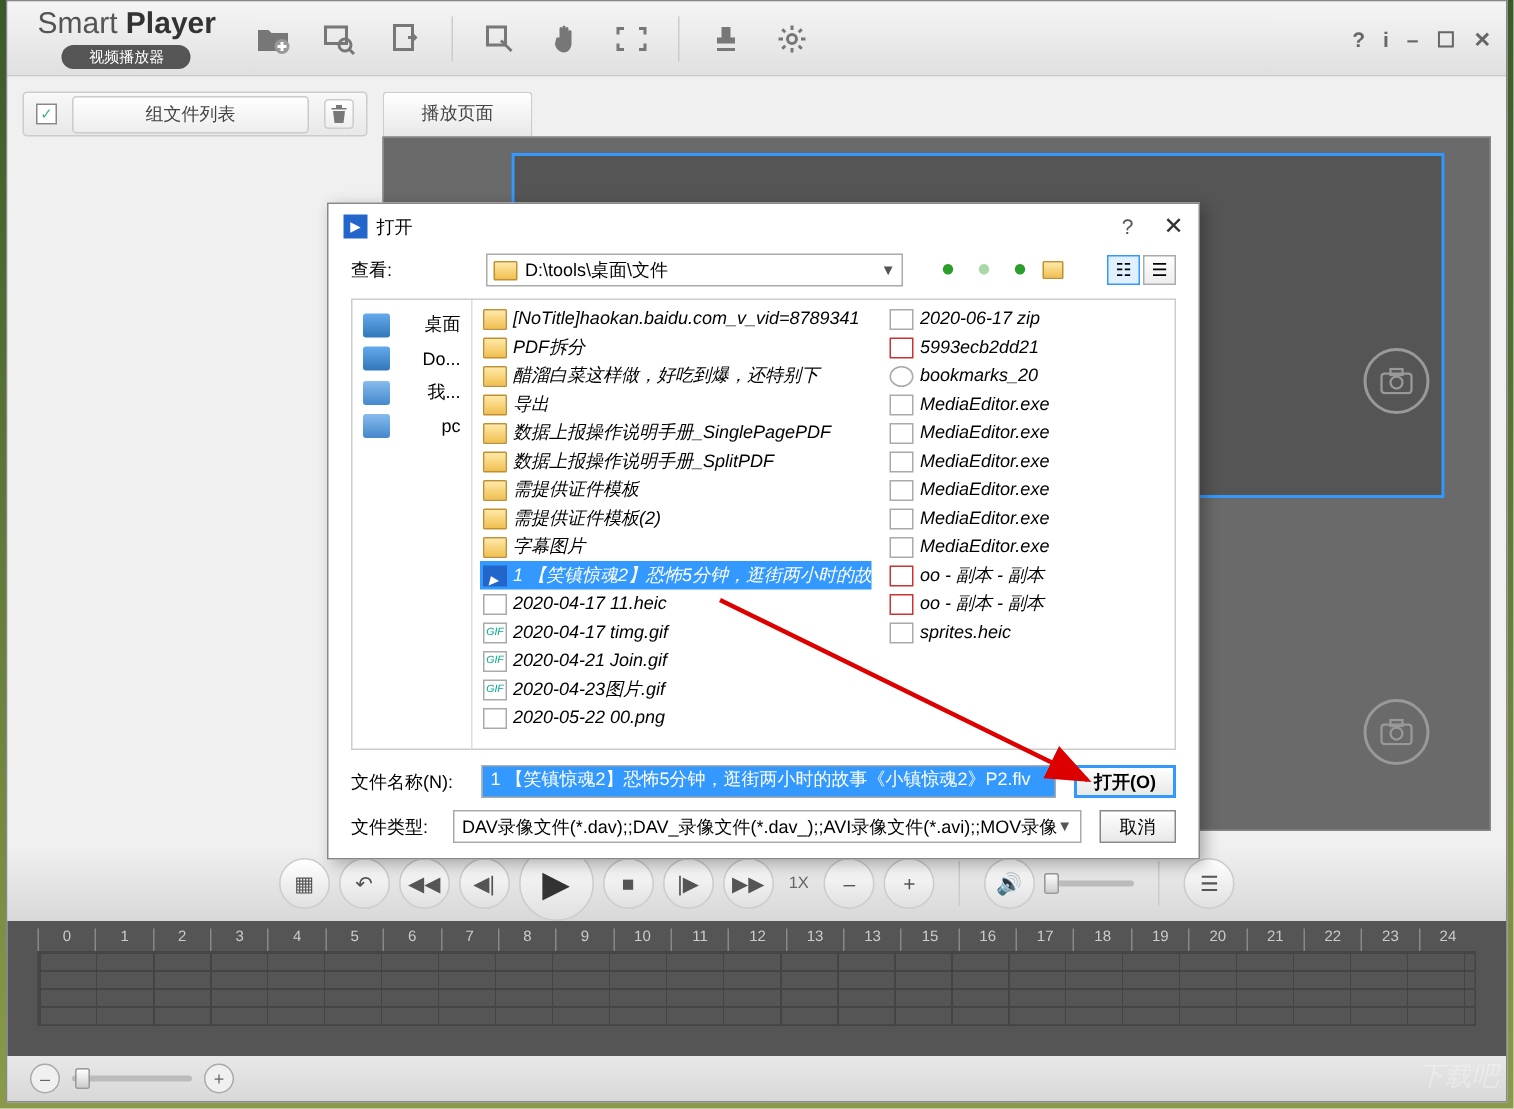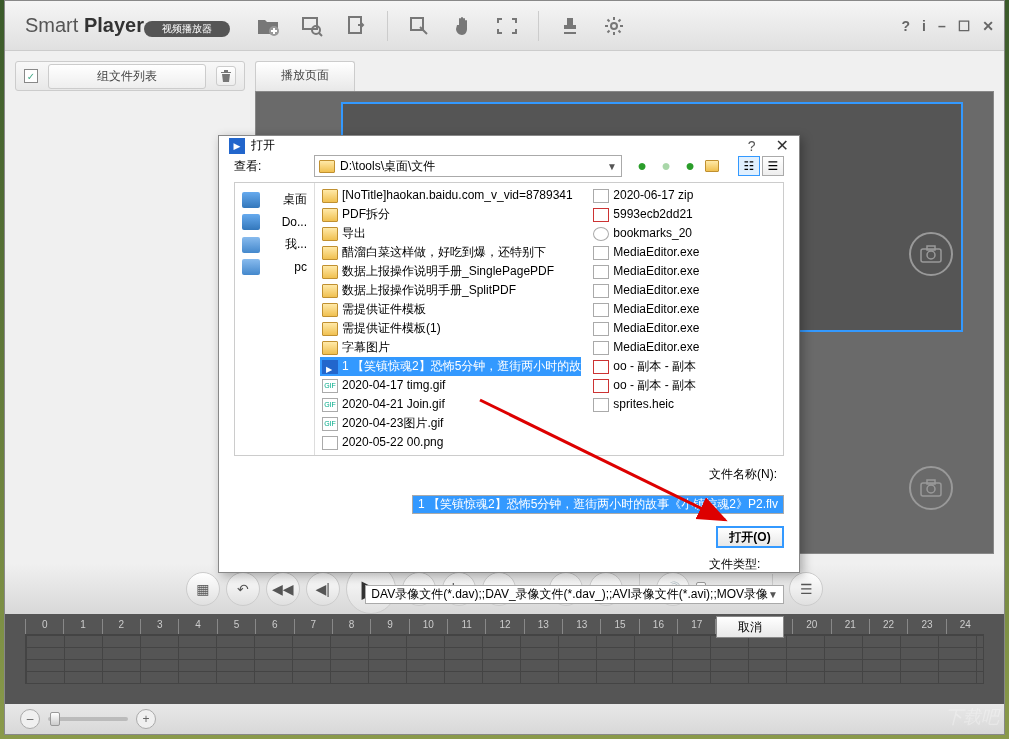--- a/index.html
+++ b/index.html
@@ -1,21 +1,21 @@
 <!DOCTYPE html>
 <html><head>
 <meta charset="utf-8">
 <style>
 * { margin: 0; padding: 0; box-sizing: border-box; font-family: "Microsoft YaHei", Arial, sans-serif; }
 body { width: 1009px; height: 739px; background: linear-gradient(#3a5a2a, #8a9a4a); overflow: hidden; position: relative; }
 
 .app-window { position: absolute; top: 0; left: 4px; width: 1001px; height: 735px; background: #e8e8e8; border: 1px solid #888; display: flex; flex-direction: column; }
 
 .titlebar { height: 50px; background: linear-gradient(#f5f5f5, #e0e0e0); display: flex; align-items: center; padding: 0 10px; border-bottom: 1px solid #ccc; }
-.logo-area { display: flex; flex-direction: row; align-items: flex-end; margin-right: 20px; margin-left: 10px; }
+.logo-area { display: flex; flex-direction: column; align-items: center; margin-right: 20px; margin-left: 10px; }
 .app-title { font-size: 20px; color: #555; font-weight: normal; }
 .app-title strong { font-weight: bold; color: #333; }
 .app-subtitle { background: #555; color: #fff; font-size: 10px; padding: 1px 18px; border-radius: 8px; margin-top: 2px; }
 .toolbar { display: flex; gap: 8px; align-items: center; }
 .tool-btn { width: 36px; height: 36px; display: flex; align-items: center; justify-content: center; cursor: pointer; border-radius: 3px; }
 .tool-sep { width: 1px; height: 30px; background: #ccc; margin: 0 5px; }
 .win-controls { margin-left: auto; display: flex; gap: 12px; color: #666; font-size: 14px; font-weight: bold; }
 .win-btn { cursor: pointer; }
 
 .main-area { flex: 1; display: flex; background: #f0f0f0; padding: 10px; gap: 10px; }
@@ -51,58 +51,58 @@
 .zoom-thumb { position: absolute; width: 10px; height: 14px; background: linear-gradient(#fff,#ccc); border: 1px solid #999; border-radius: 2px; top: -5px; }
 
 
 .dialog { position: absolute; top: 135px; left: 218px; width: 582px; height: 438px; background: #fff; border: 1px solid #888; box-shadow: 3px 3px 10px rgba(0,0,0,0.3); display: flex; flex-direction: column; font-size: 12px; }
 .dlg-title { height: 30px; display: flex; align-items: center; padding: 0 10px; }
 .dlg-title-icon { width: 16px; height: 16px; background: #2266cc; display: inline-flex; align-items: center; justify-content: center; color: #fff; font-size: 9px; margin-right: 6px; }
 .dlg-title-text { flex: 1; }
 .dlg-help { margin-right: 20px; cursor: pointer; color: #555; font-size: 14px; }
 .dlg-close { cursor: pointer; font-size: 16px; color: #333; }
 
-.dlg-nav { height: 28px; display: flex; align-items: center; padding: 0 15px; gap: 10px; }
+.dlg-nav { height: 28px; display: flex; align-items: center; padding: 0 15px; gap: 20px; }
 .dlg-nav-label { width: 70px; }
 .dlg-path { flex: 1; display: flex; align-items: center; border: 1px solid #aaa; height: 22px; padding: 0 4px; background: #fff; }
 .folder-ico { width: 16px; height: 13px; background: linear-gradient(#ffe9a8,#f0c050); border: 1px solid #c09030; border-radius: 1px; margin-right: 5px; }
 .dlg-path-text { flex: 1; }
 .dd-arrow { color: #555; font-size: 10px; }
 .nav-btns { display: flex; gap: 4px; }
 .nav-btn { width: 20px; height: 20px; display: flex; align-items: center; justify-content: center; cursor: pointer; border-radius: 2px; }
 .nav-btn.go { color: #2a9d2a; font-size: 16px; }
 .view-btns { display: flex; gap: 2px; margin-left: 4px; }
 .view-btn { width: 22px; height: 20px; border: 1px solid #aaa; display: flex; align-items: center; justify-content: center; background: linear-gradient(#fff,#eee); }
 .view-btn.active { border-color: #3399ff; background: #e0f0ff; }
 
 .dlg-body { flex: 1; display: flex; border-top: 1px solid #ddd; margin: 5px 15px 0; border: 1px solid #ccc; }
 .places { width: 80px; border-right: 1px solid #ddd; padding: 5px; }
 .place-item { display: flex; align-items: center; gap: 5px; padding: 3px 2px; cursor: pointer; justify-content: space-between; }
 .place-ico { width: 18px; height: 16px; background: #5599dd; border-radius: 2px; }
 .place-ico.pc { background: linear-gradient(#88bbee,#4488cc); }
 .place-ico.desk { background: linear-gradient(#66aaee,#3377bb); }
 
 .file-area { flex: 1; display: flex; overflow: hidden; }
-.file-col { flex: 1; padding: 3px 5px; overflow: hidden; }
+.file-col { flex: 1; padding: 3px 5px; overflow: hidden; font-style: italic; }
 .file-col:first-child { flex: 1.4; }
 .file-item { display: flex; align-items: center; gap: 4px; padding: 1px 2px; white-space: nowrap; overflow: hidden; cursor: default; line-height: 17px; }
 .file-item.selected { background: #3399ff; color: #fff; }
 .fico { width: 16px; height: 14px; flex-shrink: 0; display: inline-block; }
 .fico.fold { background: linear-gradient(#ffe9a8,#f0c050); border: 1px solid #c09030; border-radius: 1px; }
 .fico.vid { background: #2266cc; position: relative; }
 .fico.vid::after { content: "▶"; color: #fff; font-size: 8px; position: absolute; left: 4px; top: 1px; }
 .fico.doc { background: #fff; border: 1px solid #aaa; }
 .fico.gif { background: #fff; border: 1px solid #aaa; color: #0a8; font-size: 7px; text-align: center; line-height: 12px; }
 .fico.png { background: #fff; border: 1px solid #aaa; }
 .fico.zip { background: #fff; border: 1px solid #aaa; position: relative; }
 .fico.pdf { background: #fff; border: 1px solid #c33; }
 .fico.chr { background: #fff; border: 1px solid #aaa; border-radius: 50%; }
 
 .dlg-footer { padding: 10px 15px; display: flex; flex-direction: column; gap: 8px; }
-.dlg-row { display: flex; align-items: flex-end; gap: 12px; flex-direction: column; }
+.dlg-row { display: flex; align-items: center; gap: 12px; }
 .dlg-row-label { width: 75px; }
 .dlg-input { flex: 1; height: 22px; border: 1px solid #aaa; padding: 0 5px; background: #fff; }
 .dlg-input.sel { background: #3399ff; color: #fff; }
 .dlg-combo { flex: 1; height: 22px; border: 1px solid #aaa; padding: 0 5px; background: #fff; display: flex; align-items: center; }
 .dlg-combo-text { flex: 1; overflow: hidden; white-space: nowrap; }
 .dlg-btn { width: 68px; height: 22px; border: 1px solid #888; background: linear-gradient(#fff,#e8e8e8); cursor: pointer; text-align: center; line-height: 20px; }
 .dlg-btn.primary { border: 2px solid #3399ff; line-height: 18px; font-weight: bold; }
 
 .arrow-annotation { position: absolute; top: 395px; left: 475px; pointer-events: none; }
 
@@ -327,49 +327,53 @@
           <div class="file-item">
             <span class="fico fold"></span>
             <span>[NoTitle]haokan.baidu.com_v_vid=8789341</span>
           </div>
           <div class="file-item">
             <span class="fico fold"></span>
             <span>PDF拆分</span>
           </div>
           <div class="file-item">
             <span class="fico fold"></span>
+            <span>醋溜白菜这样做，好吃到爆，还特别下</span>
+          </div>
+          <div class="file-item">
+            <span class="fico fold"></span>
             <span>导出</span>
           </div>
           <div class="file-item">
             <span class="fico fold"></span>
-            <span>醋溜白菜这样做，好吃到爆，还特别下</span>
-          </div>
-          <div class="file-item">
-            <span class="fico fold"></span>
             <span>数据上报操作说明手册_SinglePagePDF</span>
           </div>
           <div class="file-item">
             <span class="fico fold"></span>
             <span>数据上报操作说明手册_SplitPDF</span>
           </div>
           <div class="file-item">
             <span class="fico fold"></span>
             <span>需提供证件模板</span>
           </div>
           <div class="file-item">
             <span class="fico fold"></span>
-            <span>需提供证件模板(1)</span>
+            <span>需提供证件模板(2)</span>
           </div>
           <div class="file-item">
             <span class="fico fold"></span>
             <span>字幕图片</span>
           </div>
           <div class="file-item selected">
             <span class="fico vid"></span>
             <span>1 【笑镇惊魂2】恐怖5分钟，逛街两小时的故事《小镇惊魂2》P2.flv</span>
+          </div>
+          <div class="file-item">
+            <span class="fico doc"></span>
+            <span>2020-04-17 11.heic</span>
           </div>
           <div class="file-item">
             <span class="fico gif">GIF</span>
             <span>2020-04-17 timg.gif</span>
           </div>
           <div class="file-item">
             <span class="fico gif">GIF</span>
             <span>2020-04-21 Join.gif</span>
           </div>
           <div class="file-item">

